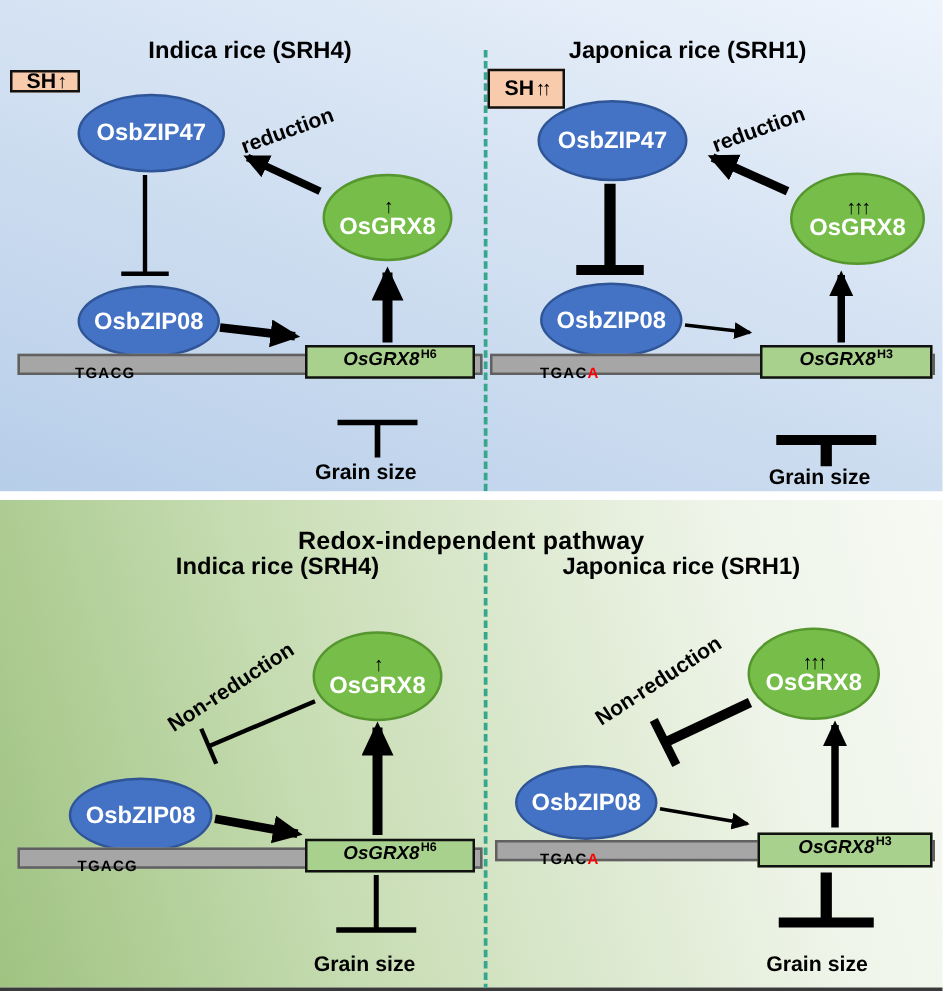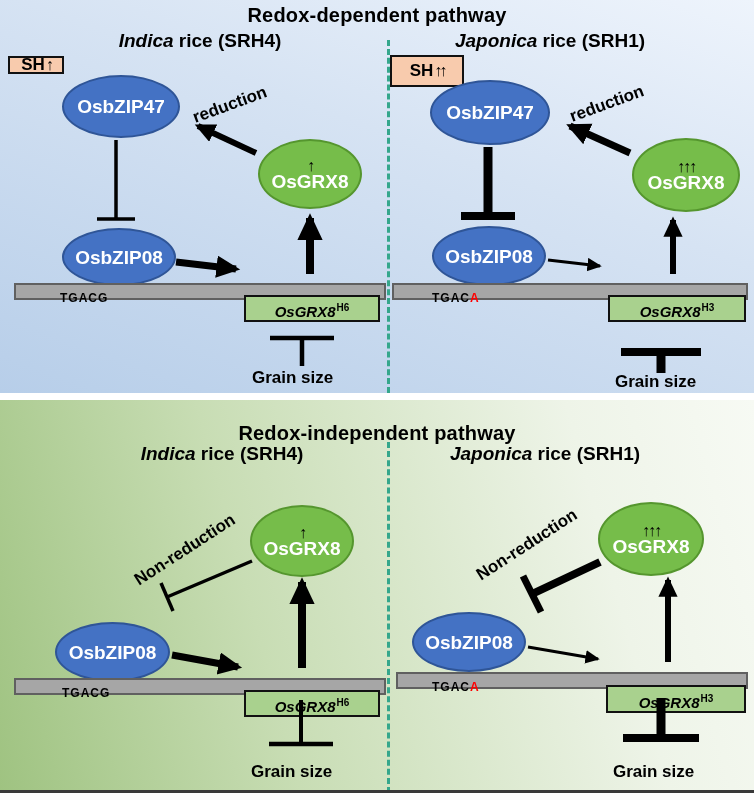--- a/index.html
+++ b/index.html
@@ -7,48 +7,47 @@
   body {
     width:754px; height:793px; position:relative;
     font-family:"Liberation Sans", sans-serif;
     background:#ffffff; color:#000;
   }
   .panel { position:absolute; left:0; width:754px; height:393px; overflow:hidden; }
   #panel-top { top:0; background:linear-gradient(200deg, #eef4fc 0%, #d6e3f3 40%, #b7cee9 100%); }
   #panel-bottom { top:400px; background:linear-gradient(75deg, #9fc381 0%, #c8ddb4 35%, #eef4e8 78%, #f7faf4 100%); border-bottom:3px solid #3a3a3a; }
   .title { position:absolute; left:0; width:100%; text-align:center; font-weight:bold; font-size:20px; letter-spacing:.2px; }
   .subtitle { position:absolute; font-weight:bold; font-size:19px; text-align:center; white-space:nowrap; }
-  .genus { font-style:italic; }
+  .genus { }
   .divider { position:absolute; width:0; border-left:3px dashed var(--divider,#35A78C); }
   .ellipse { position:absolute; border-radius:50%; display:flex; flex-direction:column; align-items:center; justify-content:center; text-align:center; }
   .blue  { background:var(--blue,#4472C4); border:2px solid #2F5597; }
   .green { background:var(--green,#76BD4A); border:2px solid #55962E; }
   .ellipse .lbl { color:#fff; font-weight:bold; font-size:19px; line-height:17px; }
   .up-arrows { color:#000; font-weight:bold; font-size:16px; line-height:14px; letter-spacing:-2px; }
   .sh-box { position:absolute; background:var(--sh_box,#F8CBAD); border:2px solid #111; display:flex; align-items:center; justify-content:center; font-weight:bold; font-size:17px; }
   .sh-arr { font-size:16px; font-weight:bold; letter-spacing:-3px; margin-left:1px; }
   .dna-bar { position:absolute; height:17px; background:var(--dna_bar,#A6A6A6); border:2px solid #606060; }
-  .gene-box { position:absolute; background:var(--gene_box,#A9D18E); border:2px solid #111; display:flex; align-items:flex-end; justify-content:center; font-weight:bold; font-size:15px;margin-top:19px; }
+  .gene-box { position:absolute; background:var(--gene_box,#A9D18E); border:2px solid #111; display:flex; align-items:flex-start; justify-content:center; font-weight:bold; font-size:15px; }
   .gene-box .gname { font-style:italic; }
   .sup { font-size:10px; vertical-align:super; margin-left:1px; font-weight:bold; }
   .motif { position:absolute; font-weight:bold; font-size:12px; letter-spacing:1px; white-space:nowrap; }
   .motif .red { color:var(--red,#FF0000); }
   .rot { position:absolute; font-weight:bold; font-size:17px; text-align:center; white-space:nowrap; }
   .r20 { transform:rotate(-20deg); }
   .r33 { transform:rotate(-33deg); }
   .outcome { position:absolute; font-weight:bold; font-size:17px; white-space:nowrap; }
   svg.arrows { position:absolute; left:0; top:0; pointer-events:none; }
   svg.arrows line { stroke:#000; }
 </style>
 </head>
 <body>
 
 <div class="panel" id="panel-top">
 
-  <div class="title" style="top:4px;">Redox-dependent pathway</div>
 
   <div class="subtitle" style="left:60px;top:30px;width:280px;"><span class="genus">Indica</span><span> rice (SRH4)</span></div>
   <div class="subtitle" style="left:410px;top:30px;width:280px;"><span class="genus">Japonica</span><span> rice (SRH1)</span></div>
 
   <div class="divider" style="left:387px;top:40px;height:353px;"></div>
 
   <div class="sh-box" style="left:8px;top:56px;width:56px;height:18px;">
       <span><span>SH</span><span class="sh-arr">↑</span></span>
     </div>
 
@@ -68,21 +67,21 @@
     </div>
 
   <div class="dna-bar" style="left:14px;top:283px;width:372px;"></div>
   <div class="motif" style="left:60px;top:291px;"><span>TGACG</span><span class="red"></span></div>
   <div class="gene-box" style="left:244px;top:276px;width:136px;height:27px;">
       <span><span class="gname">OsGRX8</span><span class="sup">H6</span></span>
     </div>
 
   <div class="outcome" style="left:252px;top:368px;width:100px;">Grain size</div>
 
-  <div class="sh-box" style="left:390px;top:55px;width:74px;height:32px;">
+  <div class="sh-box" style="left:390px;top:55px;width:62px;height:32px;">
       <span><span>SH</span><span class="sh-arr">↑↑</span></span>
     </div>
 
   <div class="ellipse blue" style="left:430px;top:80px;width:120px;height:65px;">
       <div class="lbl">OsbZIP47</div>
     </div>
 
   <div class="rot r20" style="left:557px;top:94px;width:100px;">reduction</div>
 
   <div class="ellipse green" style="left:632px;top:138px;width:108px;height:74px;">

